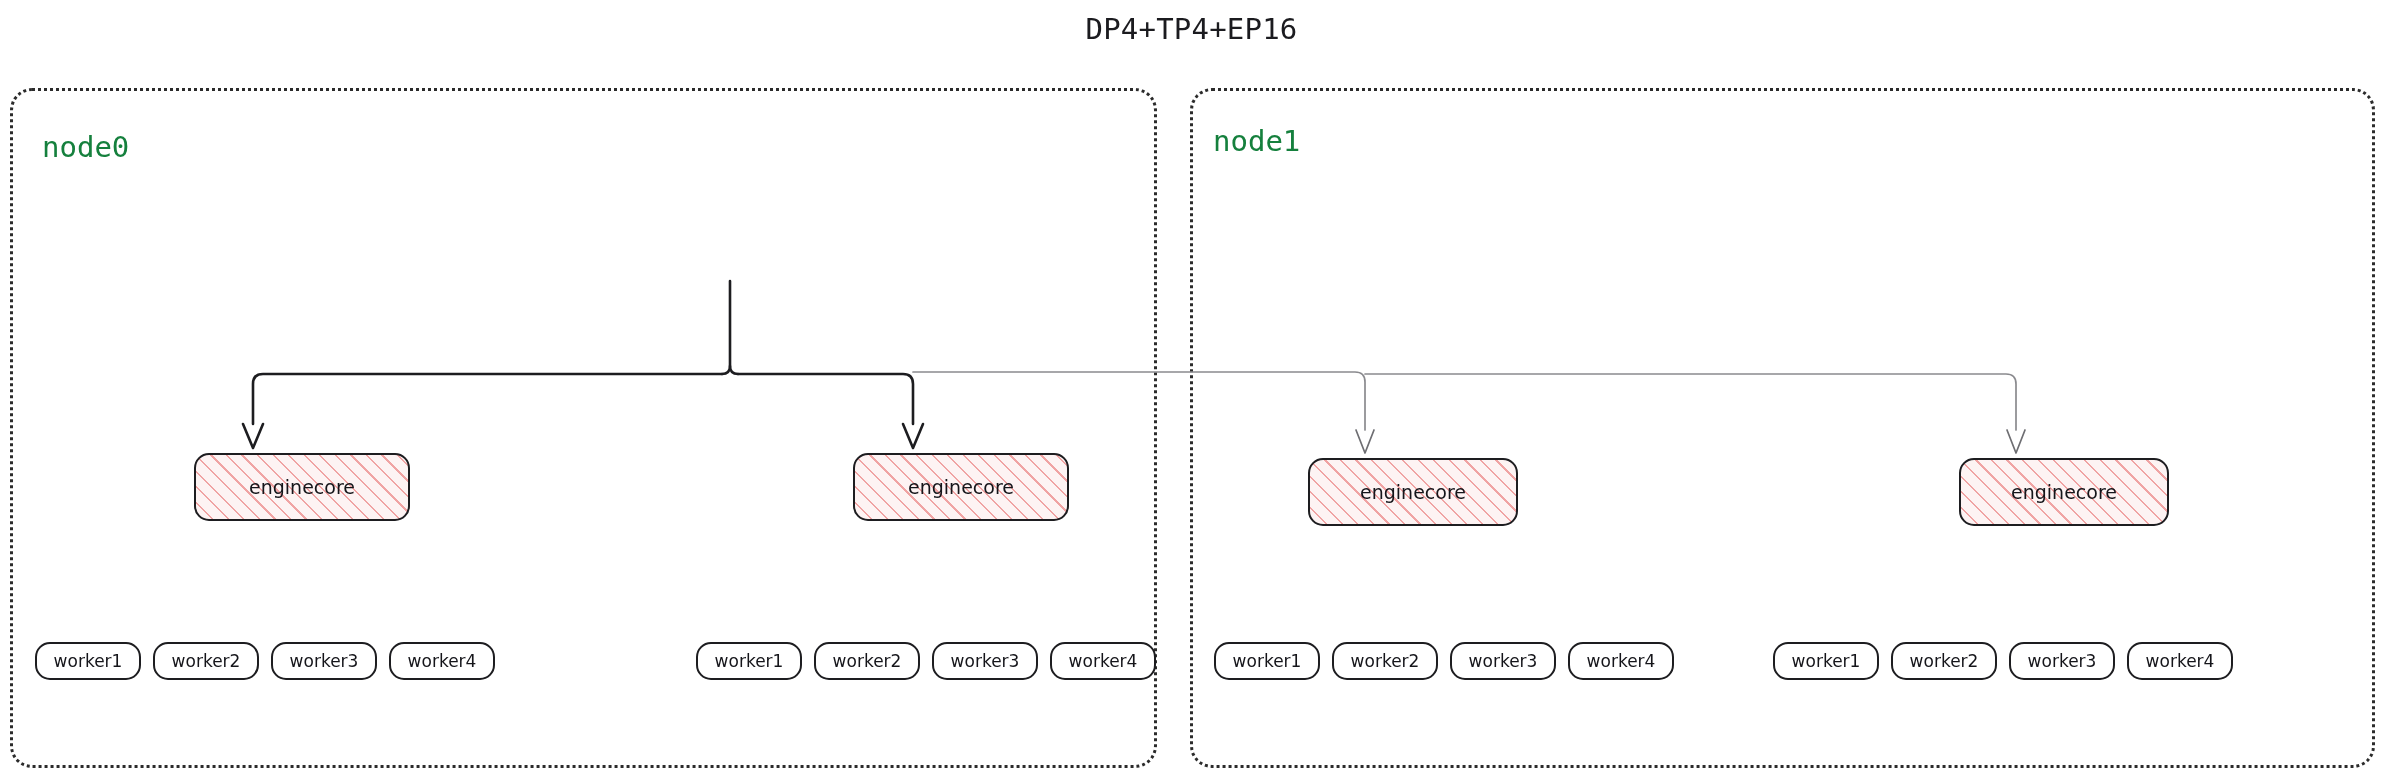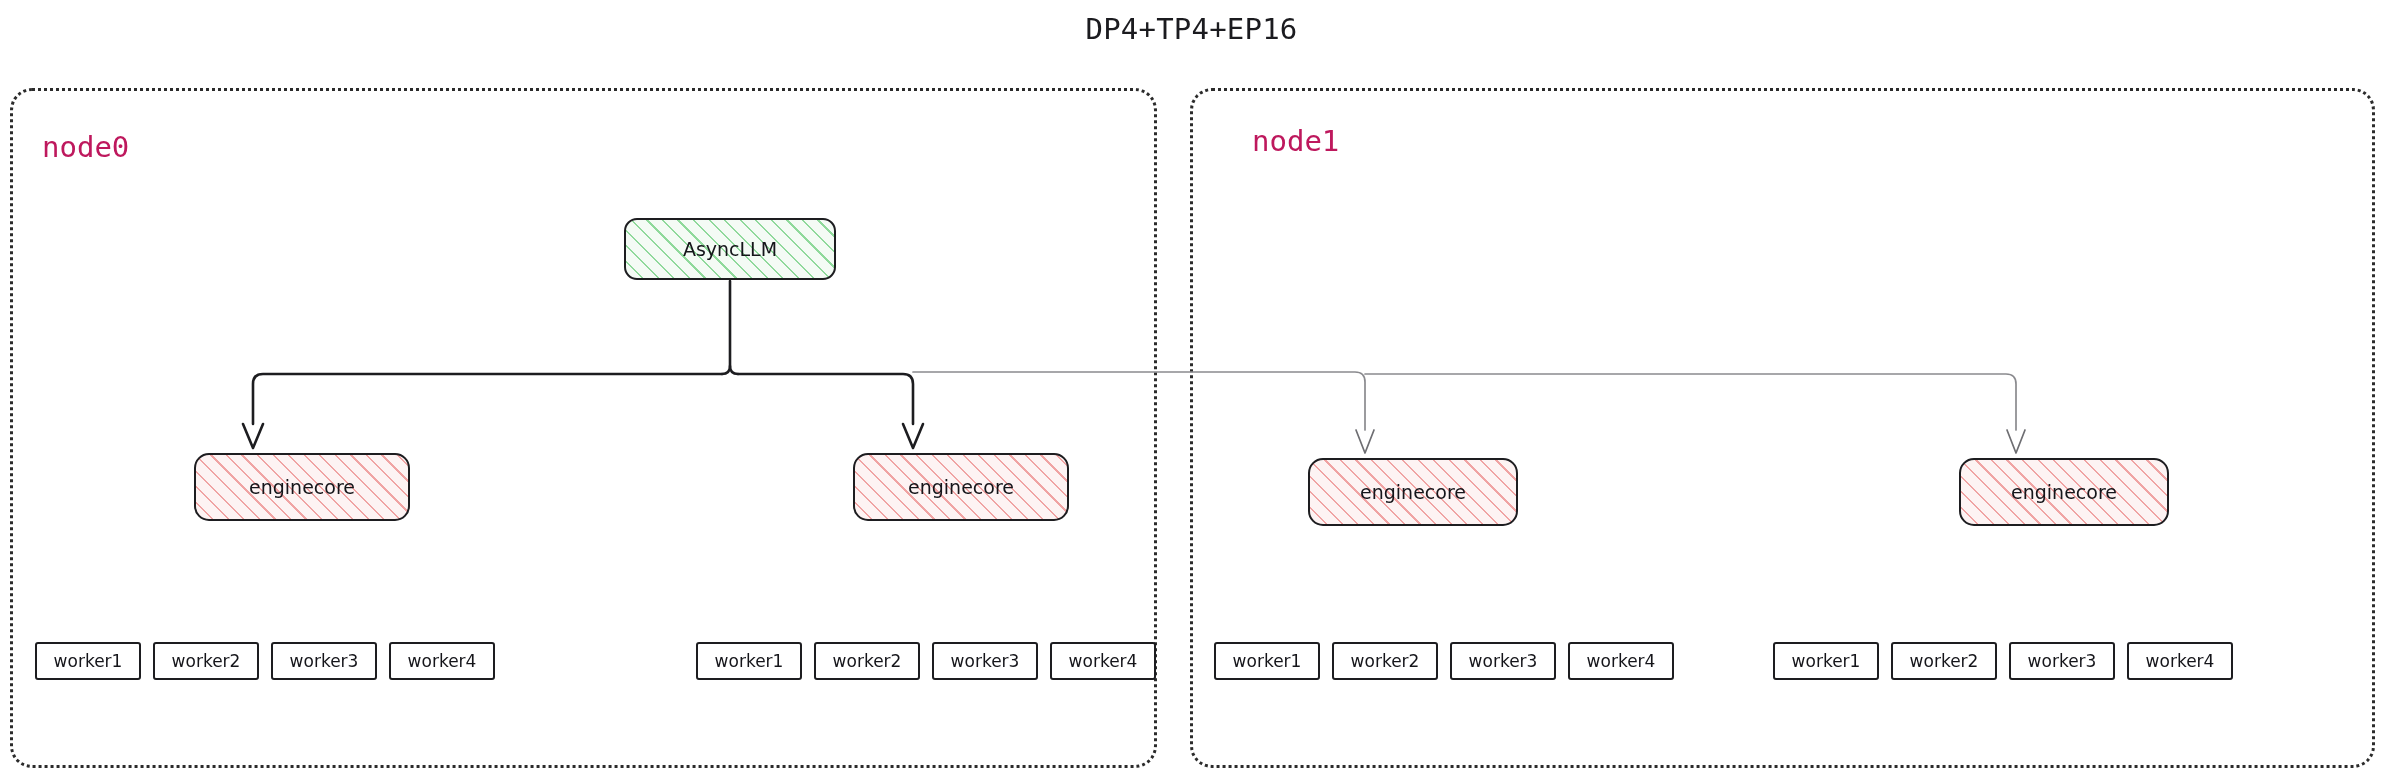--- a/index.html
+++ b/index.html
@@ -19,21 +19,21 @@
   .node-box{
     position:absolute;
     border:3px dotted #2b2b2b;
     border-radius:22px;
     box-sizing:border-box;
     background:transparent;
   }
   .node-label{
     position:absolute;
     font-family:"DejaVu Sans Mono","Liberation Mono",monospace;
-    font-size:29px;color:#be185d;white-space:nowrap;
+    font-size:29px;color:#15803d;white-space:nowrap;
   }
 
   
   .shape{
     position:absolute;box-sizing:border-box;
     display:flex;align-items:center;justify-content:center;
     border:2.4px solid #1d1d20;
     border-radius:12px;
     font-size:19px;color:#15151a;white-space:nowrap;
     background:#ffffff;
@@ -55,62 +55,59 @@
     border-radius:15px;
     background-color:#fdf3f3;
     background-image:repeating-linear-gradient(
         45deg,
         #f0a3a3 0px, #f0a3a3 1.6px,
         rgba(255,255,255,0) 1.6px, rgba(255,255,255,0) 11px);
     margin-left:48px;
   }
 
   .shape-worker{
-    border-radius:3px;background:#ffffff;
+    border-radius:15px;background:#ffffff;
     font-size:17px;border-width:2.2px;text-align:right;
   }
 
   
   #wires{position:absolute;left:0;top:0;width:2383px;height:773px;pointer-events:none;}
 </style>
 </head>
 <body>
 
 <div id="canvas">
 
   <div class="title">DP4+TP4+EP16</div>
 
   <div class="node-box" style="left:10px;top:88px;width:1147px;height:680px;"></div>
   <div class="node-label" style="left:42px;top:130px;">node0</div>
 
   <div class="node-box" style="left:1190px;top:88px;width:1185px;height:680px;"></div>
-  <div class="node-label" style="left:1252px;top:124px;">node1</div>
+  <div class="node-label" style="left:1213px;top:124px;">node1</div>
 
   <svg id="wires" viewBox="0 0 2383 773" xmlns="http://www.w3.org/2000/svg">
 
     <path d="M730,281 L730,366 Q730,374 722,374" fill="none" stroke="#1d1d20" stroke-width="2.6" stroke-linecap="round"></path>
     <path d="M730,366 Q730,374 738,374" fill="none" stroke="#1d1d20" stroke-width="2.6" stroke-linecap="round"></path>
 
     <path d="M722,374 L263,374 Q253,374 253,384 L253,424" fill="none" stroke="#1d1d20" stroke-width="2.6" stroke-linecap="round" stroke-linejoin="round"></path>
     <path d="M243,424 L253,448 L263,424" fill="none" stroke="#1d1d20" stroke-width="2.6" stroke-linecap="round" stroke-linejoin="round"></path>
 
     <path d="M738,374 L903,374 Q913,374 913,384 L913,424" fill="none" stroke="#1d1d20" stroke-width="2.6" stroke-linecap="round" stroke-linejoin="round"></path>
     <path d="M903,424 L913,448 L923,424" fill="none" stroke="#1d1d20" stroke-width="2.6" stroke-linecap="round" stroke-linejoin="round"></path>
 
     <path d="M913,372 L1355,372 Q1365,372 1365,382 L1365,430" fill="none" stroke="#8a8a8e" stroke-width="1.7" stroke-linecap="round" stroke-linejoin="round"></path>
     <path d="M1356,430 L1365,453 L1374,430" fill="none" stroke="#6e6e72" stroke-width="1.7" stroke-linecap="round" stroke-linejoin="round"></path>
 
     <path d="M1365,374 L2006,374 Q2016,374 2016,384 L2016,430" fill="none" stroke="#8a8a8e" stroke-width="1.7" stroke-linecap="round" stroke-linejoin="round"></path>
     <path d="M2007,430 L2016,453 L2025,430" fill="none" stroke="#6e6e72" stroke-width="1.7" stroke-linecap="round" stroke-linejoin="round"></path>
   </svg>
 
 
-  <div class="shape shape-async" style="left:624px;top:218px;width:212px;height:62px;">
-    <span class="lbl">AsyncLLM</span>
-  </div>
 
   <div class="shape shape-engine" style="left:146px;top:453px;width:216px;height:68px;">
     <span class="lbl">enginecore</span>
   </div>
 
   <div class="shape shape-engine" style="left:805px;top:453px;width:216px;height:68px;">
     <span class="lbl">enginecore</span>
   </div>
 
   <div class="shape shape-engine" style="left:1260px;top:458px;width:210px;height:68px;">

